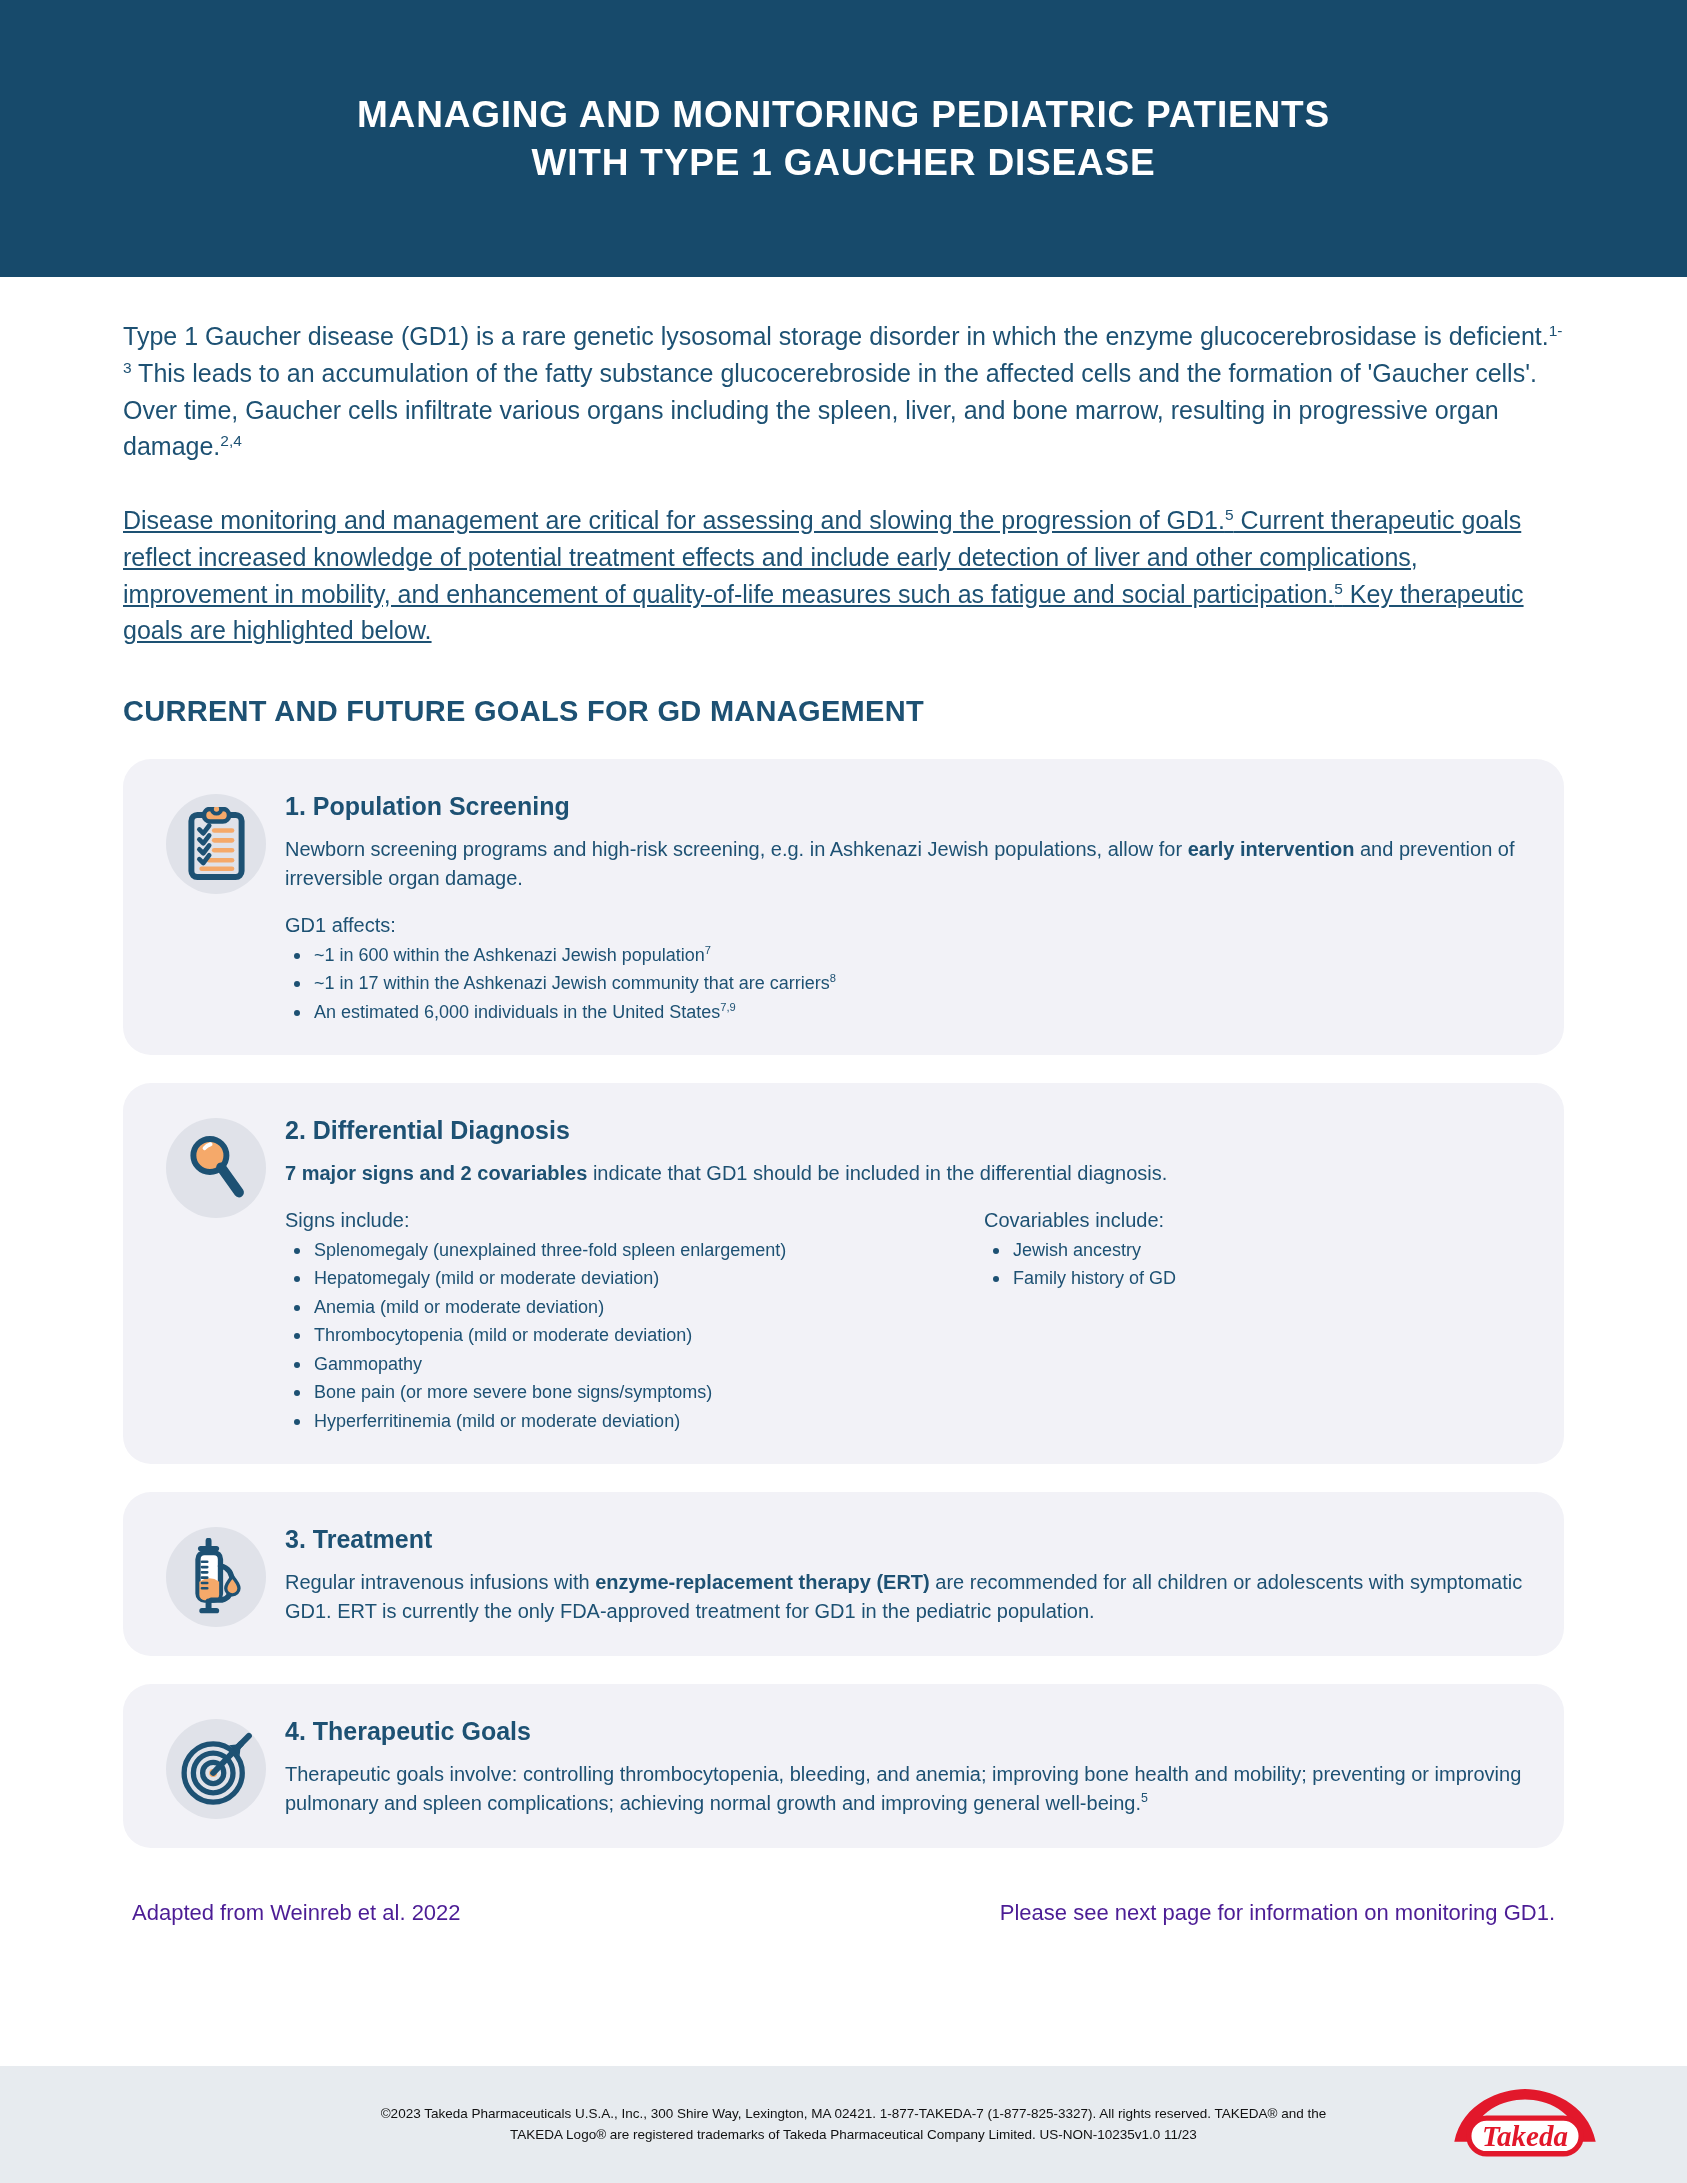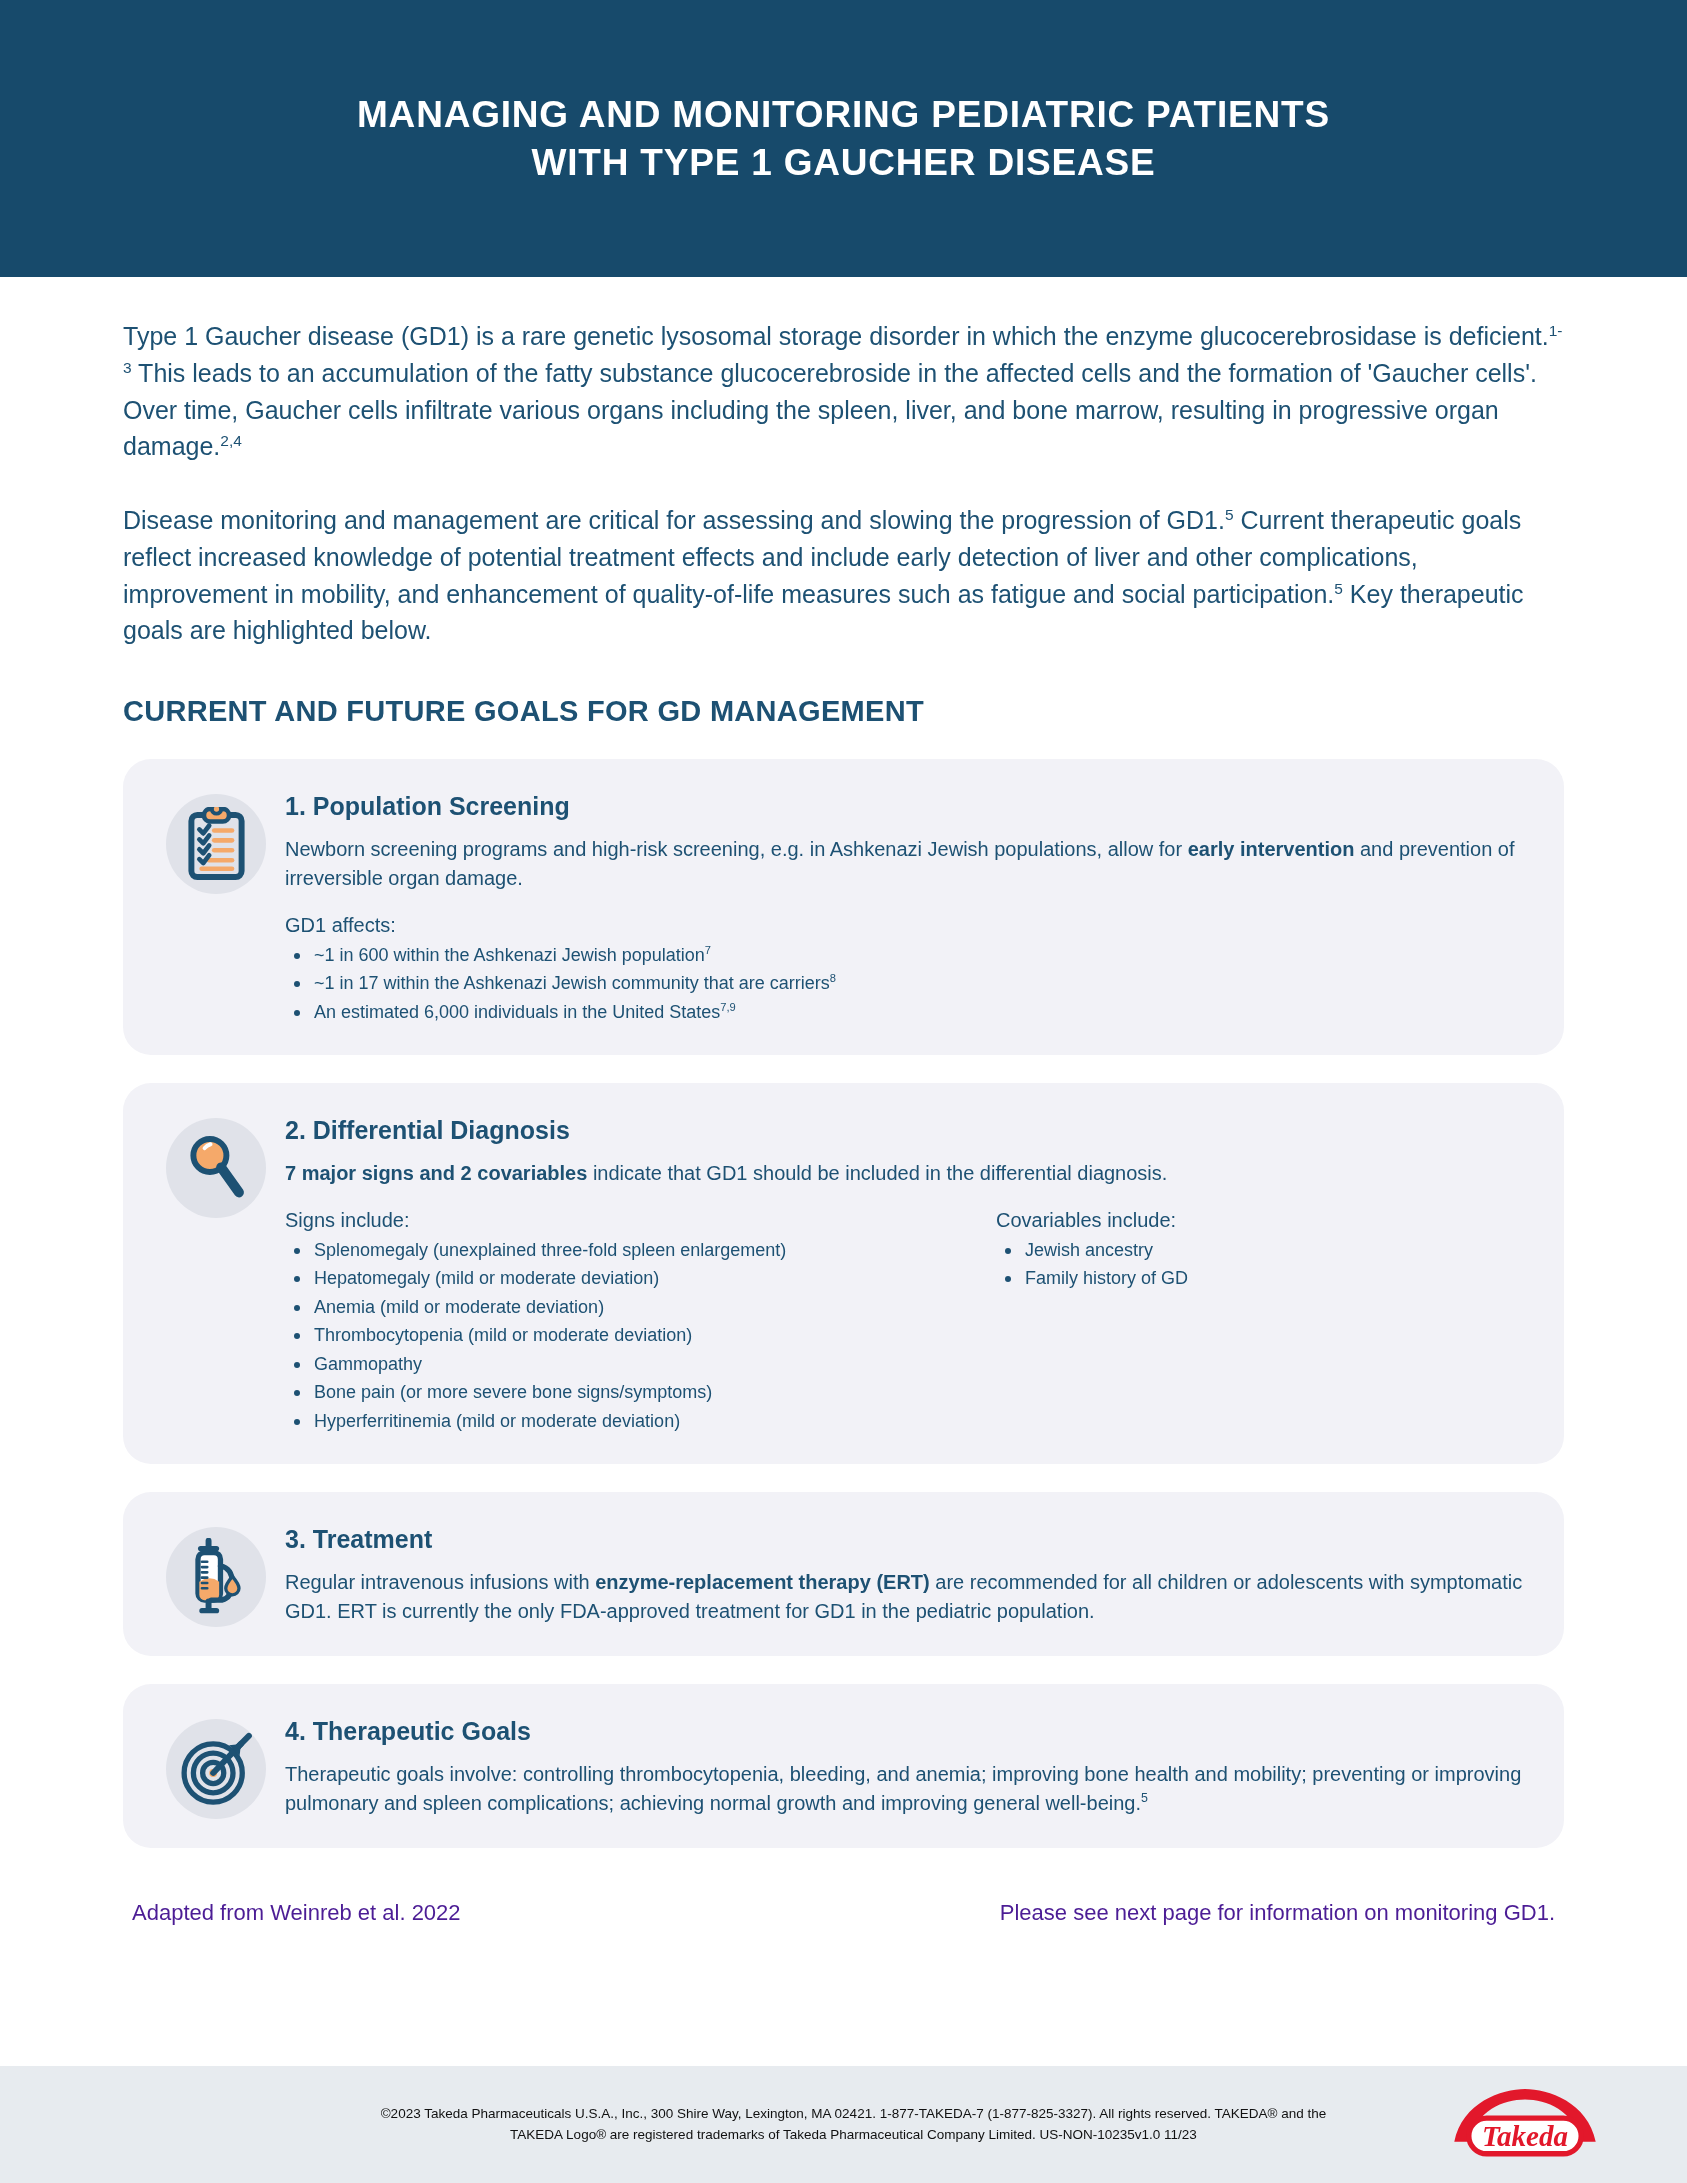--- a/index.html
+++ b/index.html
@@ -35,21 +35,21 @@
     padding: 0 123px;
   }
 
   .intro-para {
     color: #1d5173;
     font-size: 25px;
     line-height: 1.47;
     margin-top: 0;
   }
   .intro-para.first { padding-top: 41px; }
-  .intro-para.second { padding-top: 37px; }
+  .intro-para.second { padding-top: 37px; text-decoration: underline; }
 
   sup { font-size: 0.62em; vertical-align: super; line-height: 0; }
 
   .section-heading {
     color: #1d5173;
     font-size: 29px;
     font-weight: bold;
     letter-spacing: 0.3px;
     text-transform: uppercase;
     margin-top: 46px;
@@ -108,21 +108,21 @@
     position: relative;
   }
   ul.bullets li::before {
     content: "";
     position: absolute;
     left: 9.2px; top: 12px;
     width: 6px; height: 6px;
     border-radius: 50%;
     background: #1d5173;
   }
-  .two-col { display: flex; gap: 52px; margin-top: 0; }
+  .two-col { display: flex; gap: 40px; margin-top: 0; }
   .col-left { flex: 0 0 659px; }
   .col-right { flex: 1 1 auto; }
 
   
   .foot-notes {
     display: flex;
     justify-content: space-between;
     align-items: baseline;
     padding: 24px 132px 0 132px;
     color: #4c1d95;

